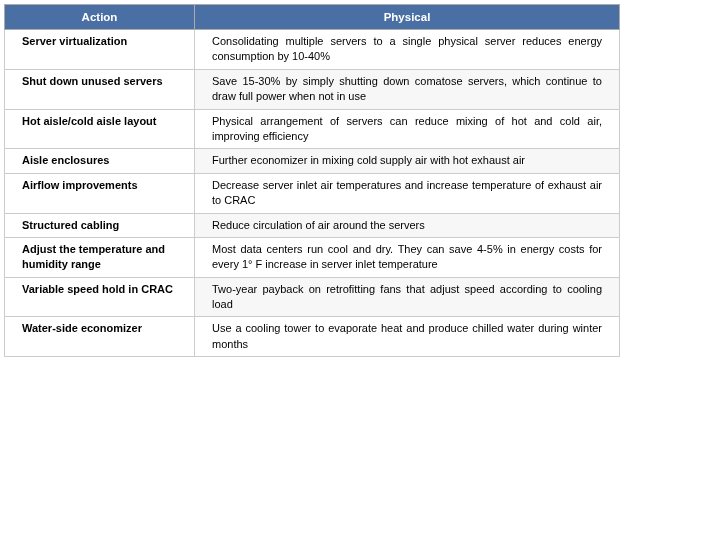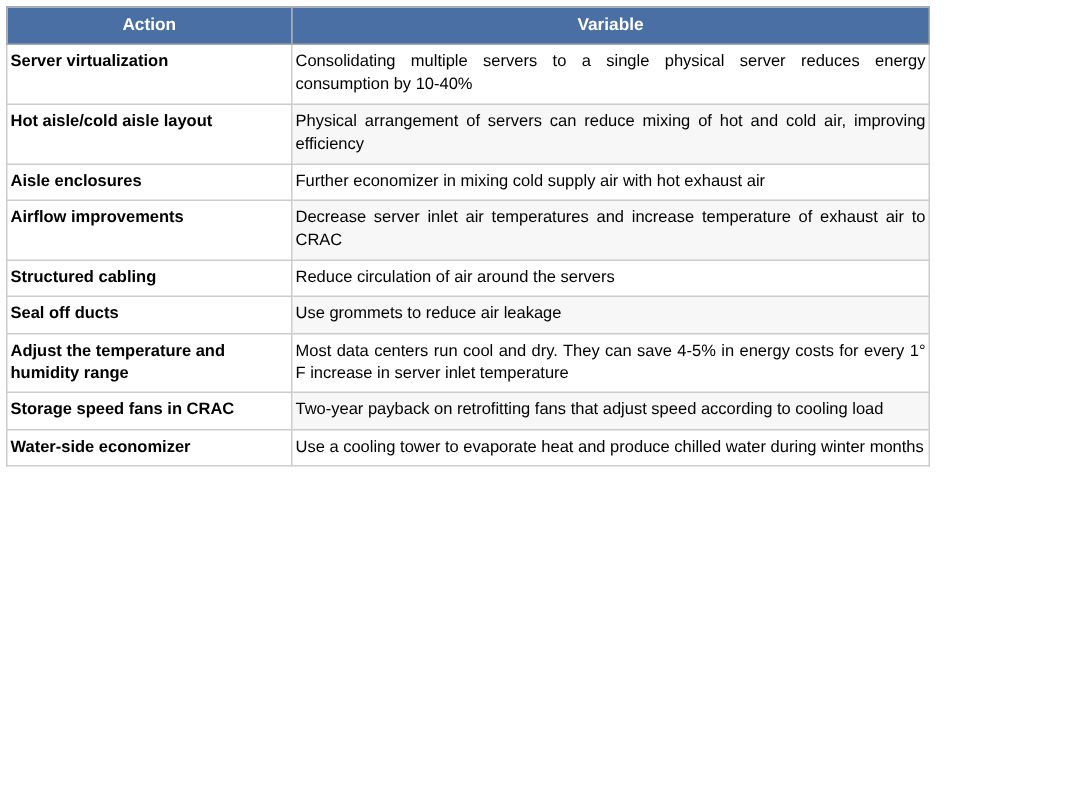--- a/index.html
+++ b/index.html
@@ -22,21 +22,21 @@
     thead tr th {
       background-color: #4a6fa5;
       color: #fff;
       font-weight: bold;
       padding: 6px 8px;
       text-align: center;
       border: 1px solid #aaa;
       font-size: 11.5px;
     }
     tbody tr td {
-      padding: 4px 2px;
+      padding: 4px 17px;
       border: 1px solid #ccc;
       vertical-align: top;
       line-height: 1.4;
       margin-top: 12px;
     }
     tbody tr td:first-child {
       font-weight: bold;
       width: 190px;
       background-color: #fff;
     }
@@ -54,54 +54,54 @@
     }
   </style>
 </head>
 <body>
 
 <div class="table-container">
   <table>
     <thead>
       <tr>
         <th>Action</th>
-        <th>Variable</th>
+        <th>Physical</th>
       </tr>
     </thead>
     <tbody id="table-body">
     <tr>
           <td>Server virtualization</td>
           <td>Consolidating multiple servers to a single physical server reduces energy consumption by 10-40%</td>
+        </tr>
+        <tr>
+          <td>Shut down unused servers</td>
+          <td>Save 15-30% by simply shutting down comatose servers, which continue to draw full power when not in use</td>
         </tr>
         <tr>
           <td>Hot aisle/cold aisle layout</td>
           <td>Physical arrangement of servers can reduce mixing of hot and cold air, improving efficiency</td>
         </tr>
         <tr>
           <td>Aisle enclosures</td>
           <td>Further economizer in mixing cold supply air with hot exhaust air</td>
         </tr>
         <tr>
           <td>Airflow improvements</td>
           <td>Decrease server inlet air temperatures and increase temperature of exhaust air to CRAC</td>
         </tr>
         <tr>
           <td>Structured cabling</td>
           <td>Reduce circulation of air around the servers</td>
         </tr>
         <tr>
-          <td>Seal off ducts</td>
-          <td>Use grommets to reduce air leakage</td>
-        </tr>
-        <tr>
           <td>Adjust the temperature and humidity range</td>
           <td>Most data centers run cool and dry. They can save 4-5% in energy costs for every 1° F increase in server inlet temperature</td>
         </tr>
         <tr>
-          <td>Storage speed fans in CRAC</td>
+          <td>Variable speed hold in CRAC</td>
           <td>Two-year payback on retrofitting fans that adjust speed according to cooling load</td>
         </tr>
         <tr>
           <td>Water-side economizer</td>
           <td>Use a cooling tower to evaporate heat and produce chilled water during winter months</td>
         </tr>
       </tbody>
   </table>
 </div>
 

